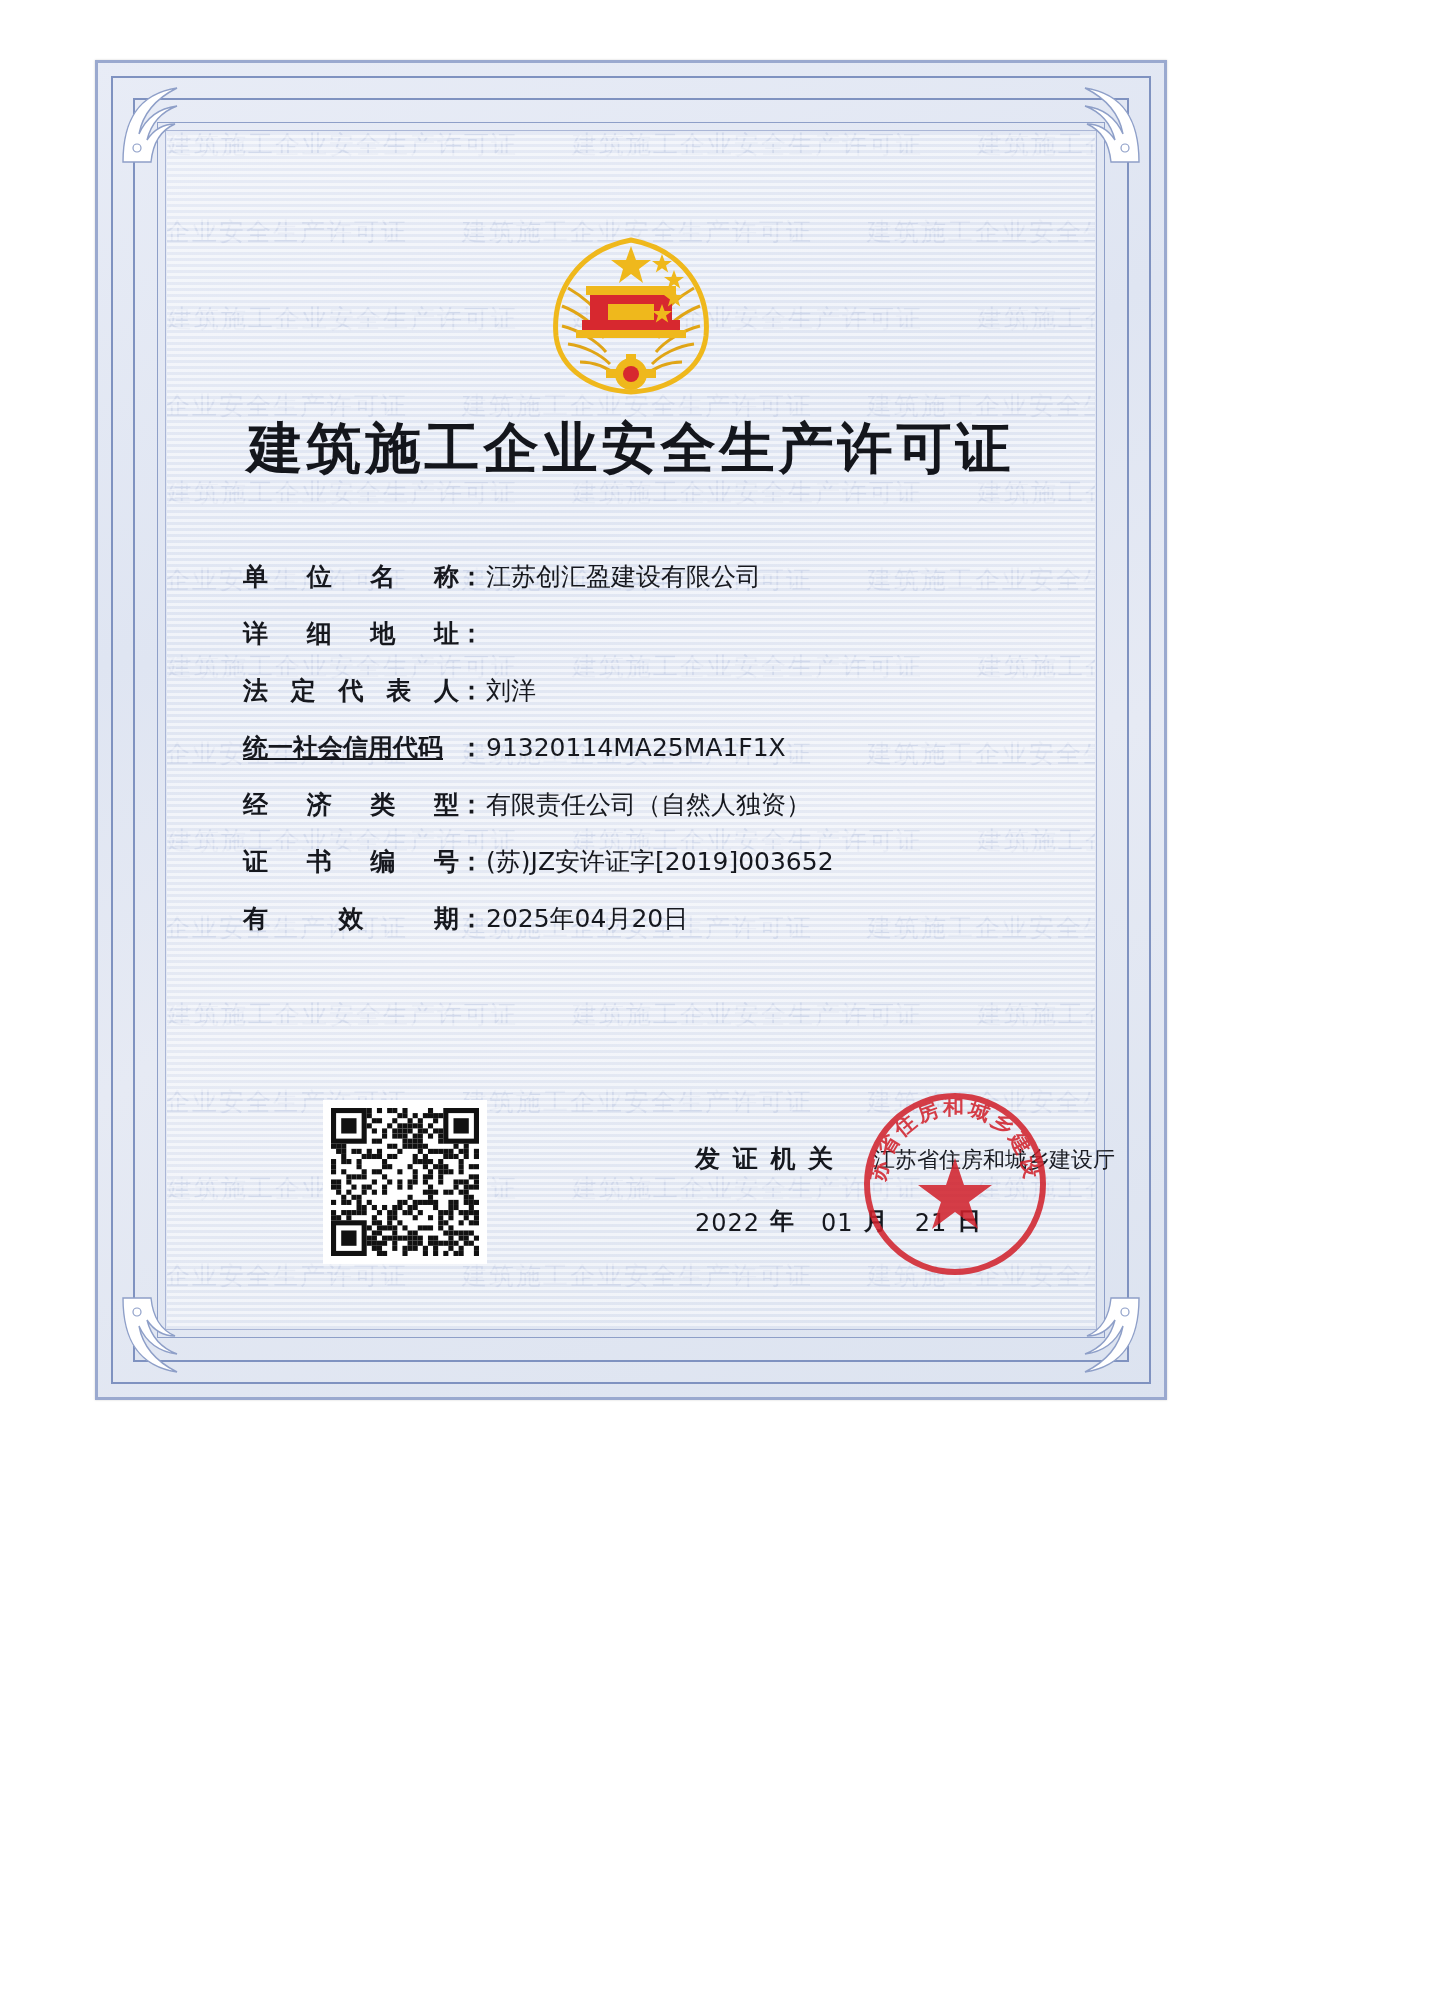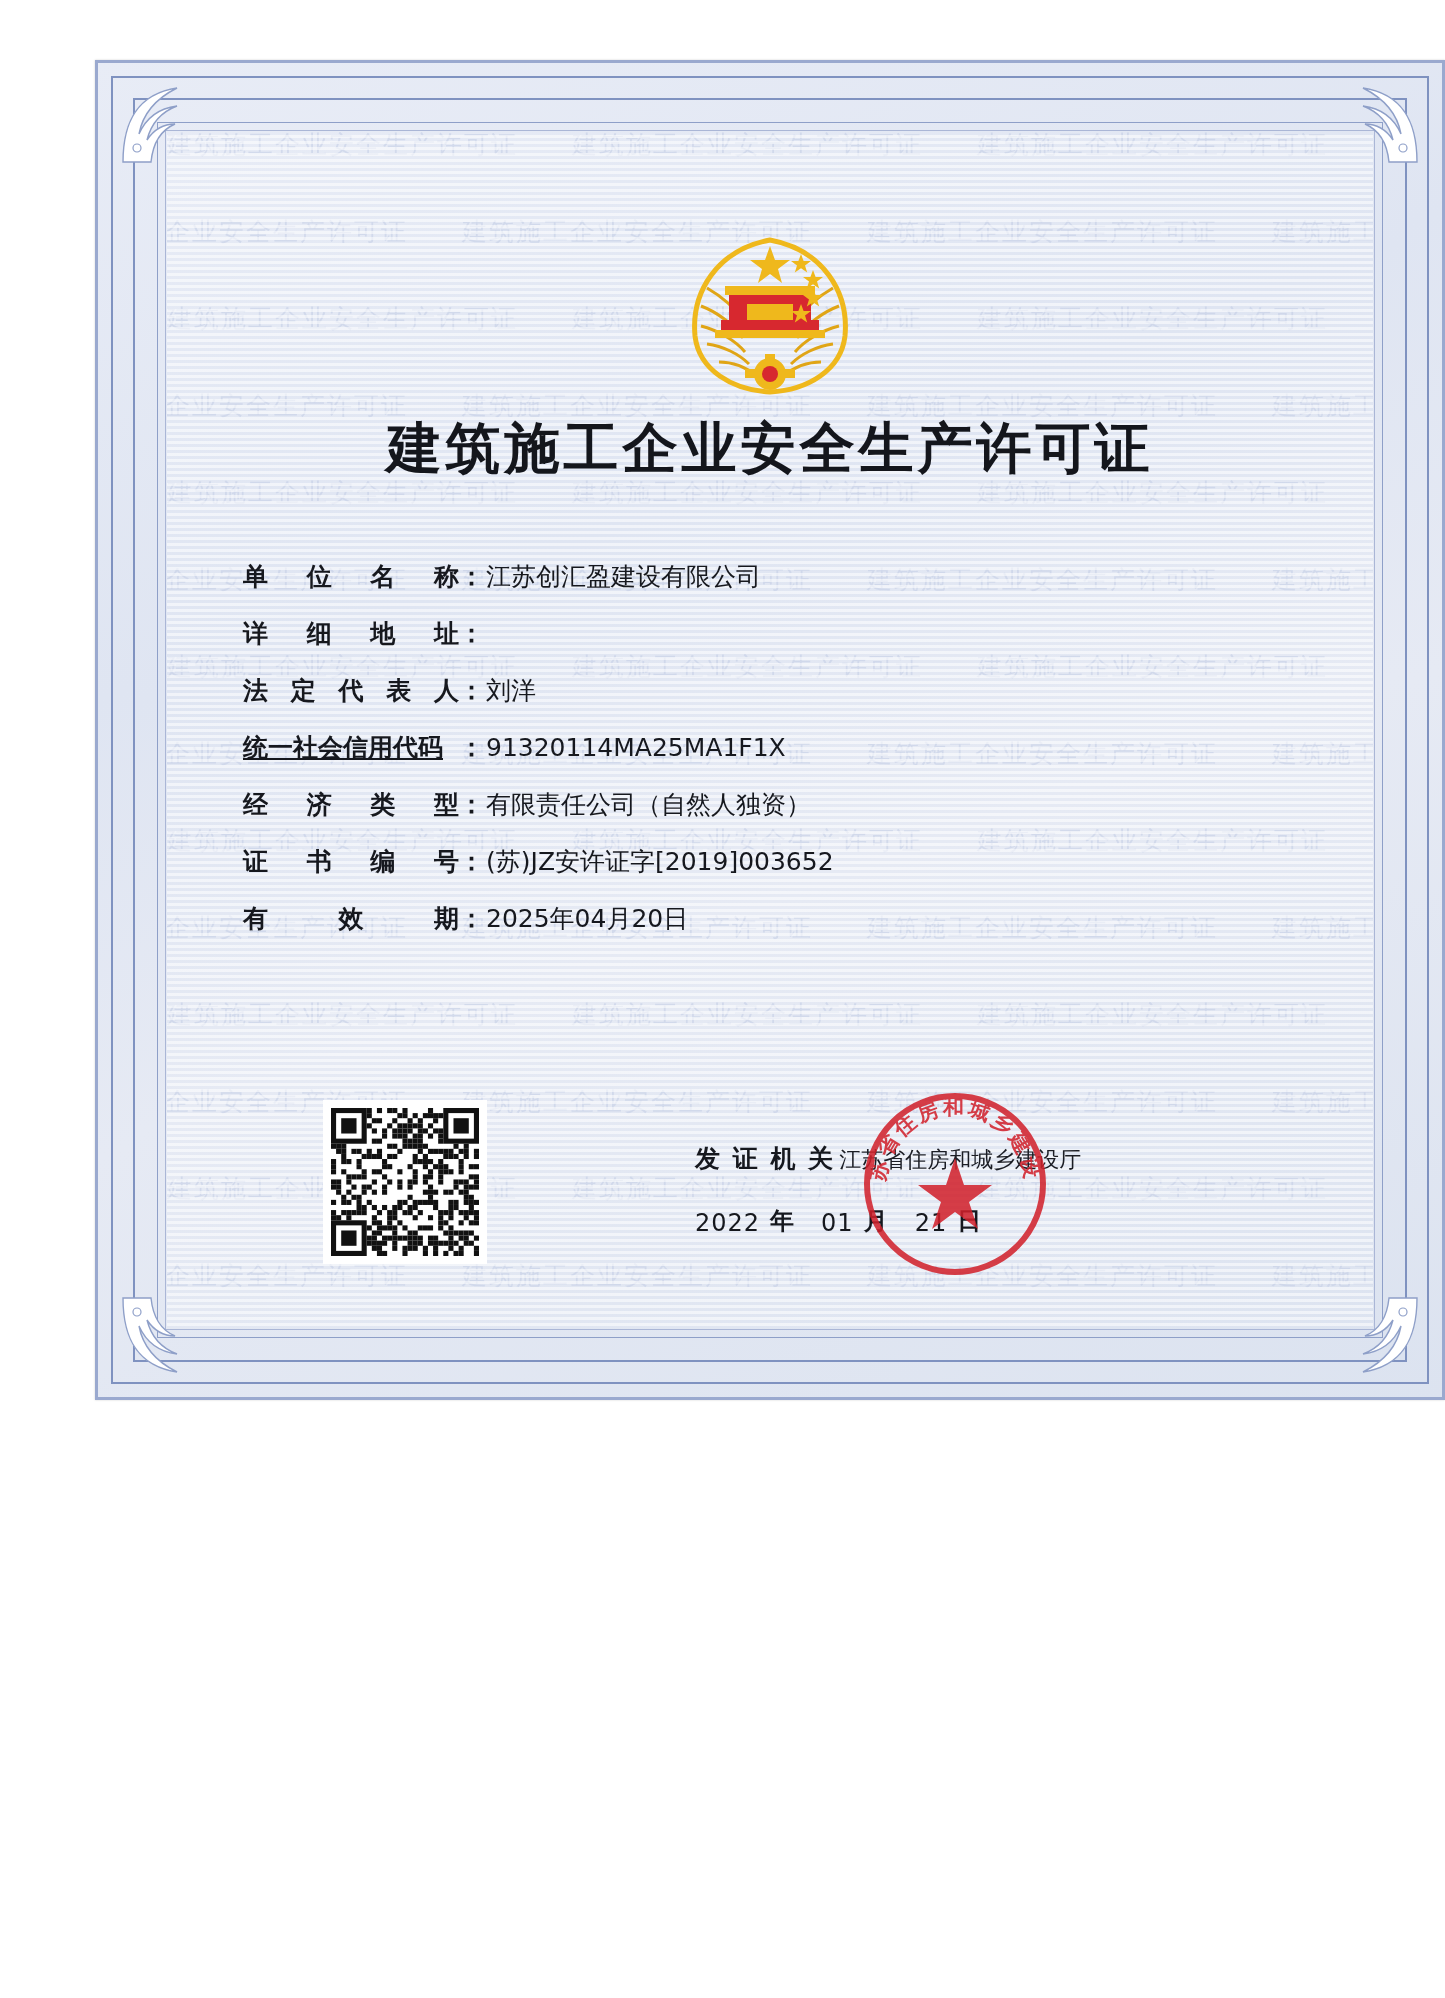--- a/index.html
+++ b/index.html
@@ -13,21 +13,21 @@
     position: relative;
     font-family: "Liberation Sans", sans-serif;
     overflow: hidden;
   }
 
   
   #certificate {
     position: absolute;
     left: 95px;
     top: 60px;
-    width: 1350px;
+    width: 1072px;
     height: 1340px;
     background: linear-gradient(160deg, #e8ecf6 0%, #dfe5f2 35%, #e6eaf4 60%, #dce3f0 100%);
     box-shadow: 0 0 2px rgba(0,0,0,0.18);
   }
 
   
   .frame-outer {
     position: absolute;
     inset: 0;
     border: 3px solid #9aa9cf;
@@ -199,20 +199,21 @@
     width: 420px;
     font-family: "DejaVu Sans", sans-serif;
     color: #16181e;
   }
   #issuer-line {
     display: flex;
     align-items: baseline;
     font-size: 25px;
     font-weight: 600;
     letter-spacing: 2px;
+    justify-content: space-between;
   }
   #issuer-name {
     font-size: 22px;
     font-weight: normal;
     letter-spacing: 0;
     margin-left: 4px;
     color: #1b1d24;
   }
   #date-line {
     margin-top: 30px;

